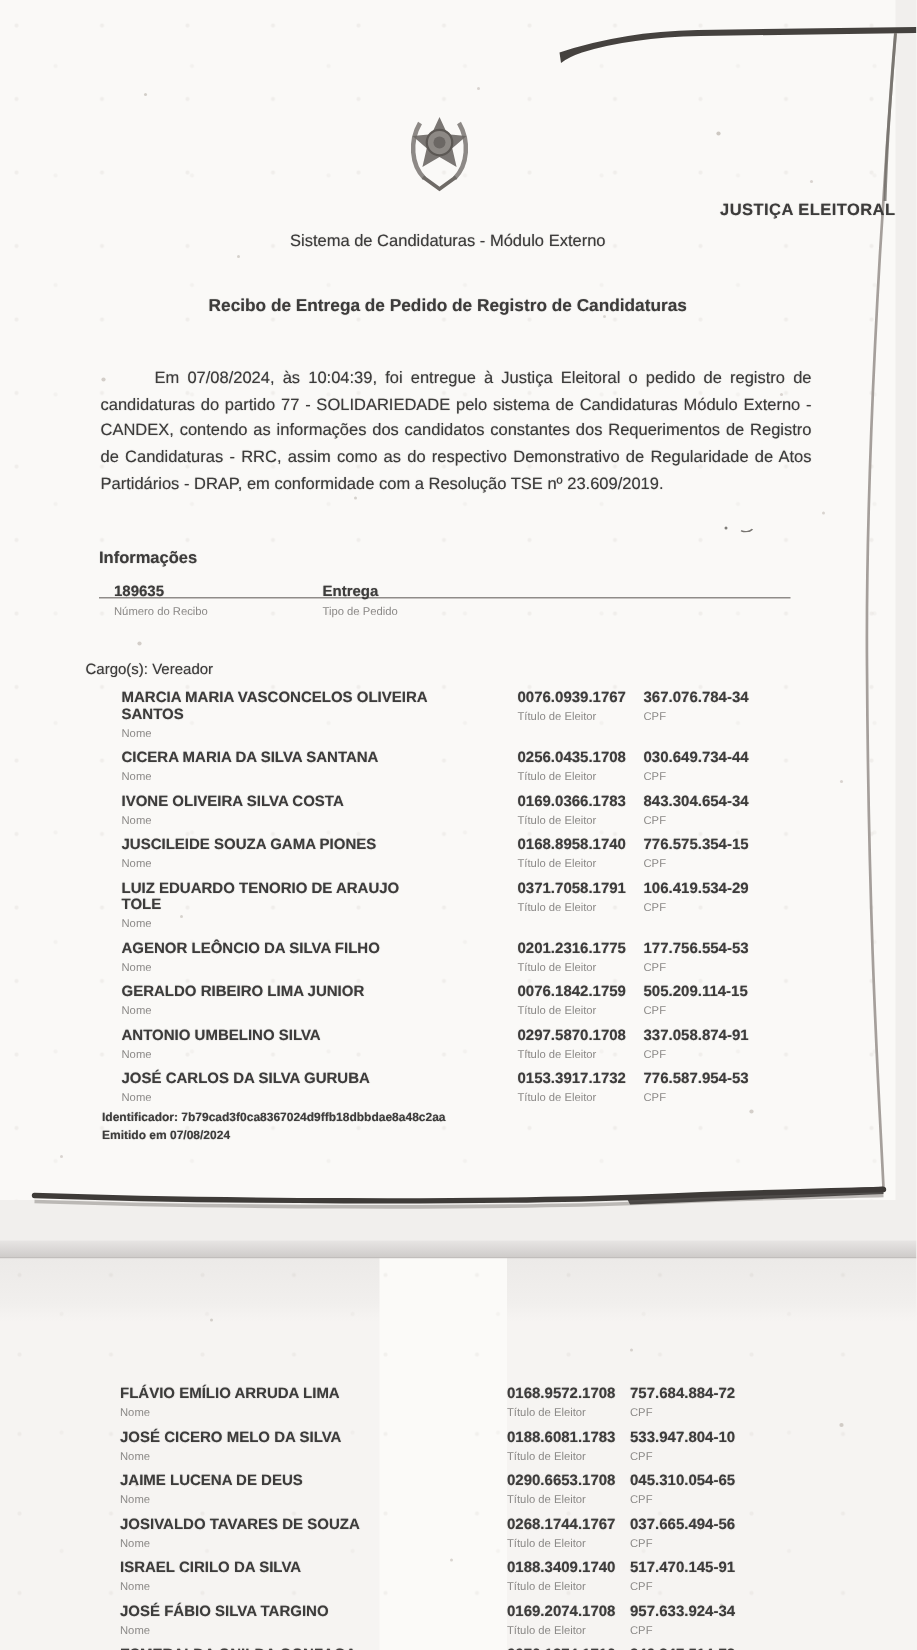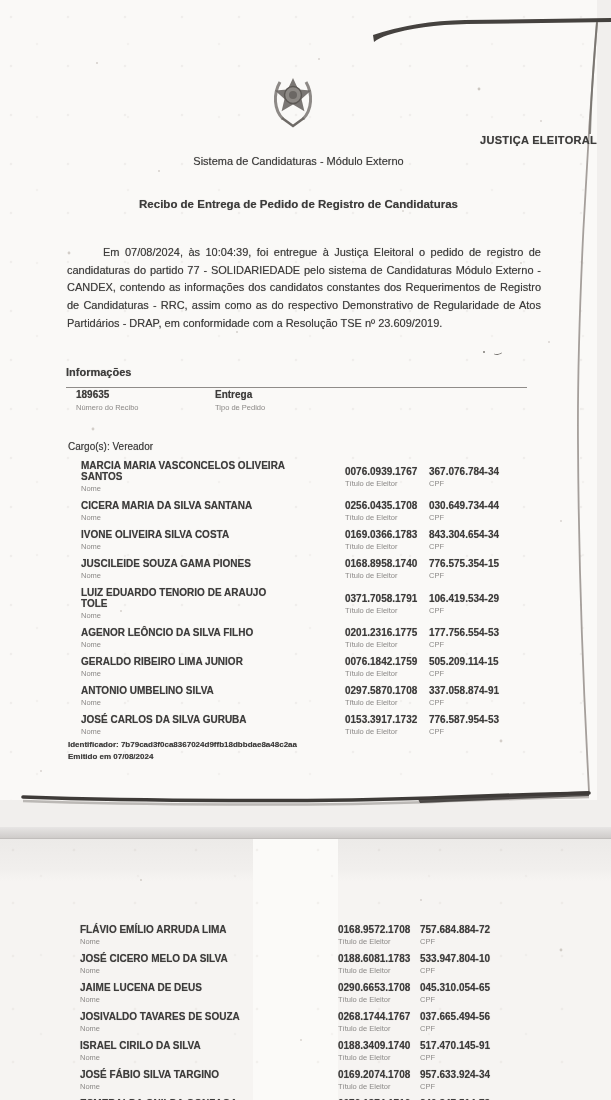--- a/index.html
+++ b/index.html
@@ -20,32 +20,32 @@
   .scan{color:#3d3c3b;text-shadow:0 0 .7px rgba(61,60,59,.55)}
   .seal{position:absolute;left:270px;top:74px;width:46px;height:54px;filter:blur(.4px)}
   .org{position:absolute;top:134px;left:0;width:597px;text-align:right;
        font-size:11px;font-weight:700;letter-spacing:.3px;line-height:13px}
   .system{position:absolute;top:155px;left:0;width:597px;text-align:center;
        font-size:11px;line-height:13px}
   .doctitle{position:absolute;top:198px;left:0;width:597px;text-align:center;
        font-size:11.5px;font-weight:700;line-height:13px}
   .para{position:absolute;top:233px;left:67px;width:474px;
        font-size:11px;line-height:17.7px;text-align:justify;text-indent:36px}
-  .sec-title{font-size:11px;font-weight:700;line-height:13px;padding-bottom:8px;
+  .sec-title{font-size:11px;font-weight:700;line-height:13px;padding-bottom:19px;
        border-bottom:1px solid #8f8c89}
   .sec-info{position:absolute;top:366px;left:66px;width:461px}
   .sec-req{position:absolute;top:419px;left:66px;width:474px}
   .fields{position:absolute;top:389px;left:76px;display:flex}
   .field{width:139px;display:flex;flex-direction:column}
   .fval{font-size:10px;font-weight:700;line-height:11px}
   .flbl{font-size:7.5px;line-height:9px;color:#8b8987;margin-top:3px;text-shadow:none}
-  .cargo{position:absolute;top:441px;left:68px;font-size:10px;line-height:12px}
+  .cargo{position:absolute;top:441px;left:57px;font-size:10px;line-height:12px}
   .rows{position:absolute;left:81px;width:497px}
   .rows1{top:460px}
-  .row{display:flex;align-items:center;margin-bottom:7px}
+  .row{display:flex;align-items:flex-start;margin-bottom:7px}
   .cell{display:flex;flex-direction:column;justify-content:space-between}
   .val{font-size:10px;font-weight:700;line-height:11px;color:#3d3c3b;
        text-shadow:0 0 .7px rgba(61,60,59,.5)}
   .lbl{font-size:7.5px;line-height:9px;color:#8b8987;margin-top:2px}
   .c-name{width:264px}
   .c-name .val{max-width:212px}
   .c-tit{width:84px}
   .footer1{position:absolute;top:739px;left:68px;font-size:8px;font-weight:600;line-height:11.5px}
   .edge-svg{position:absolute;pointer-events:none}
   

